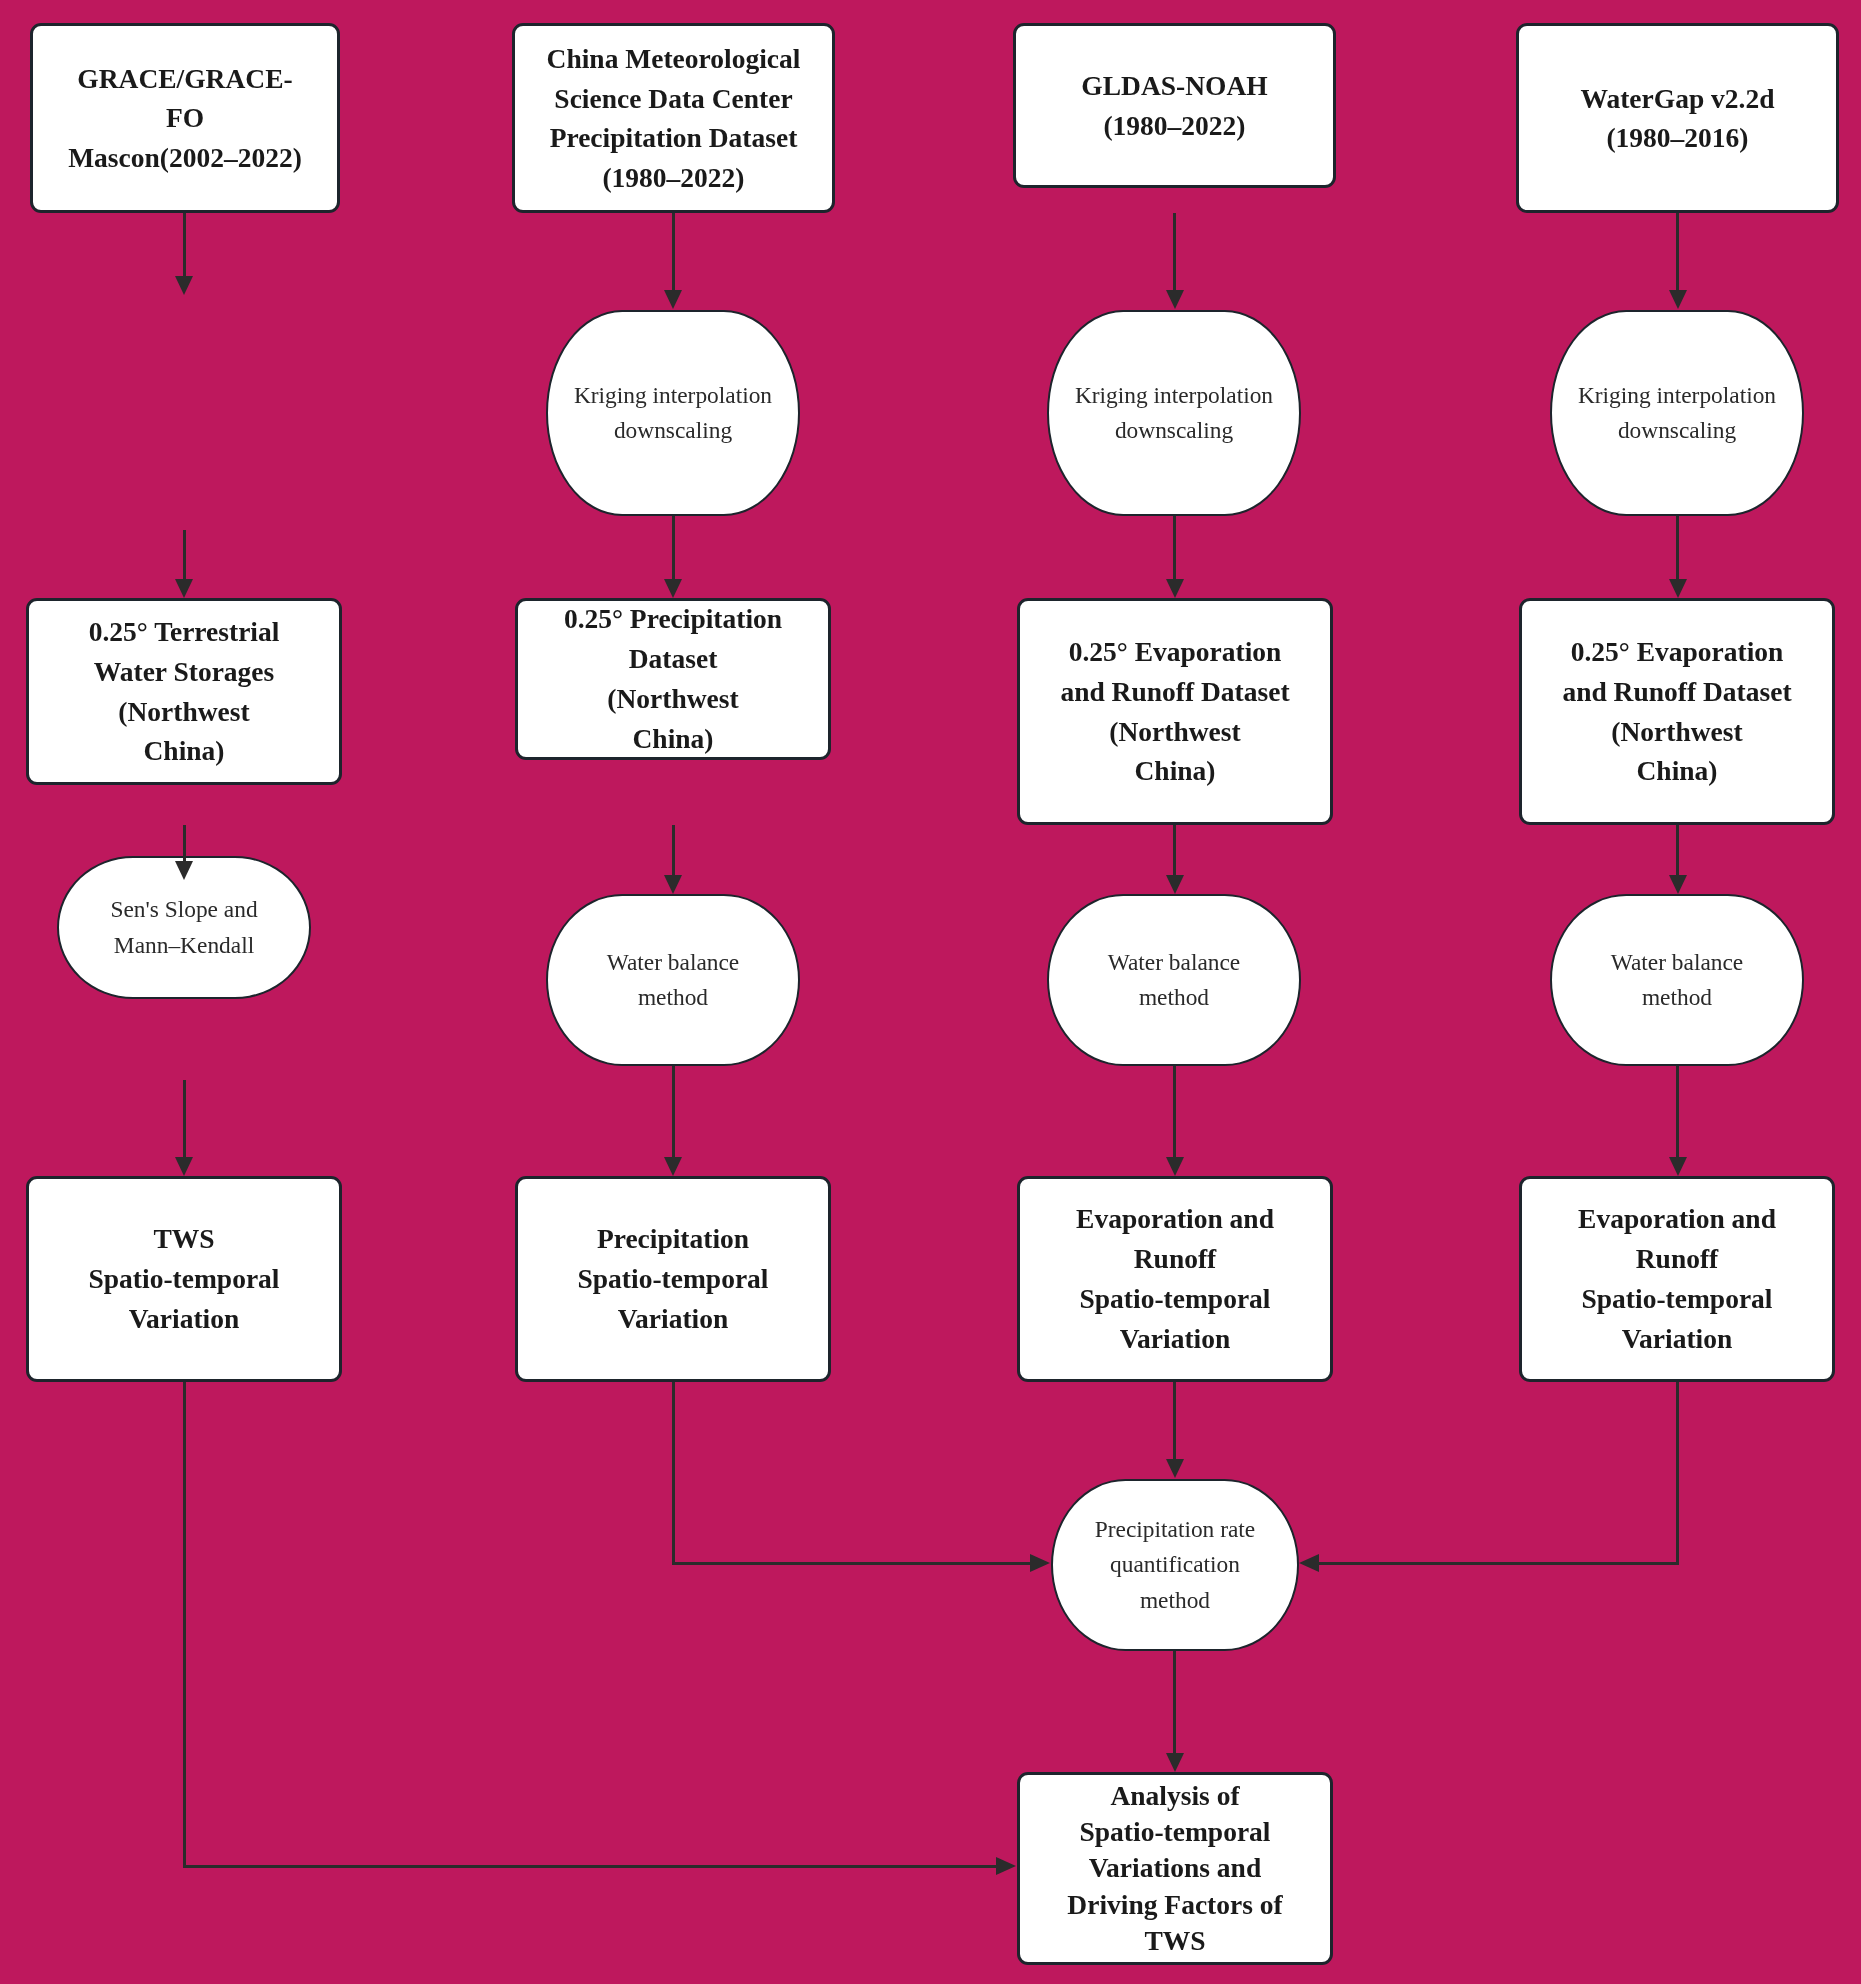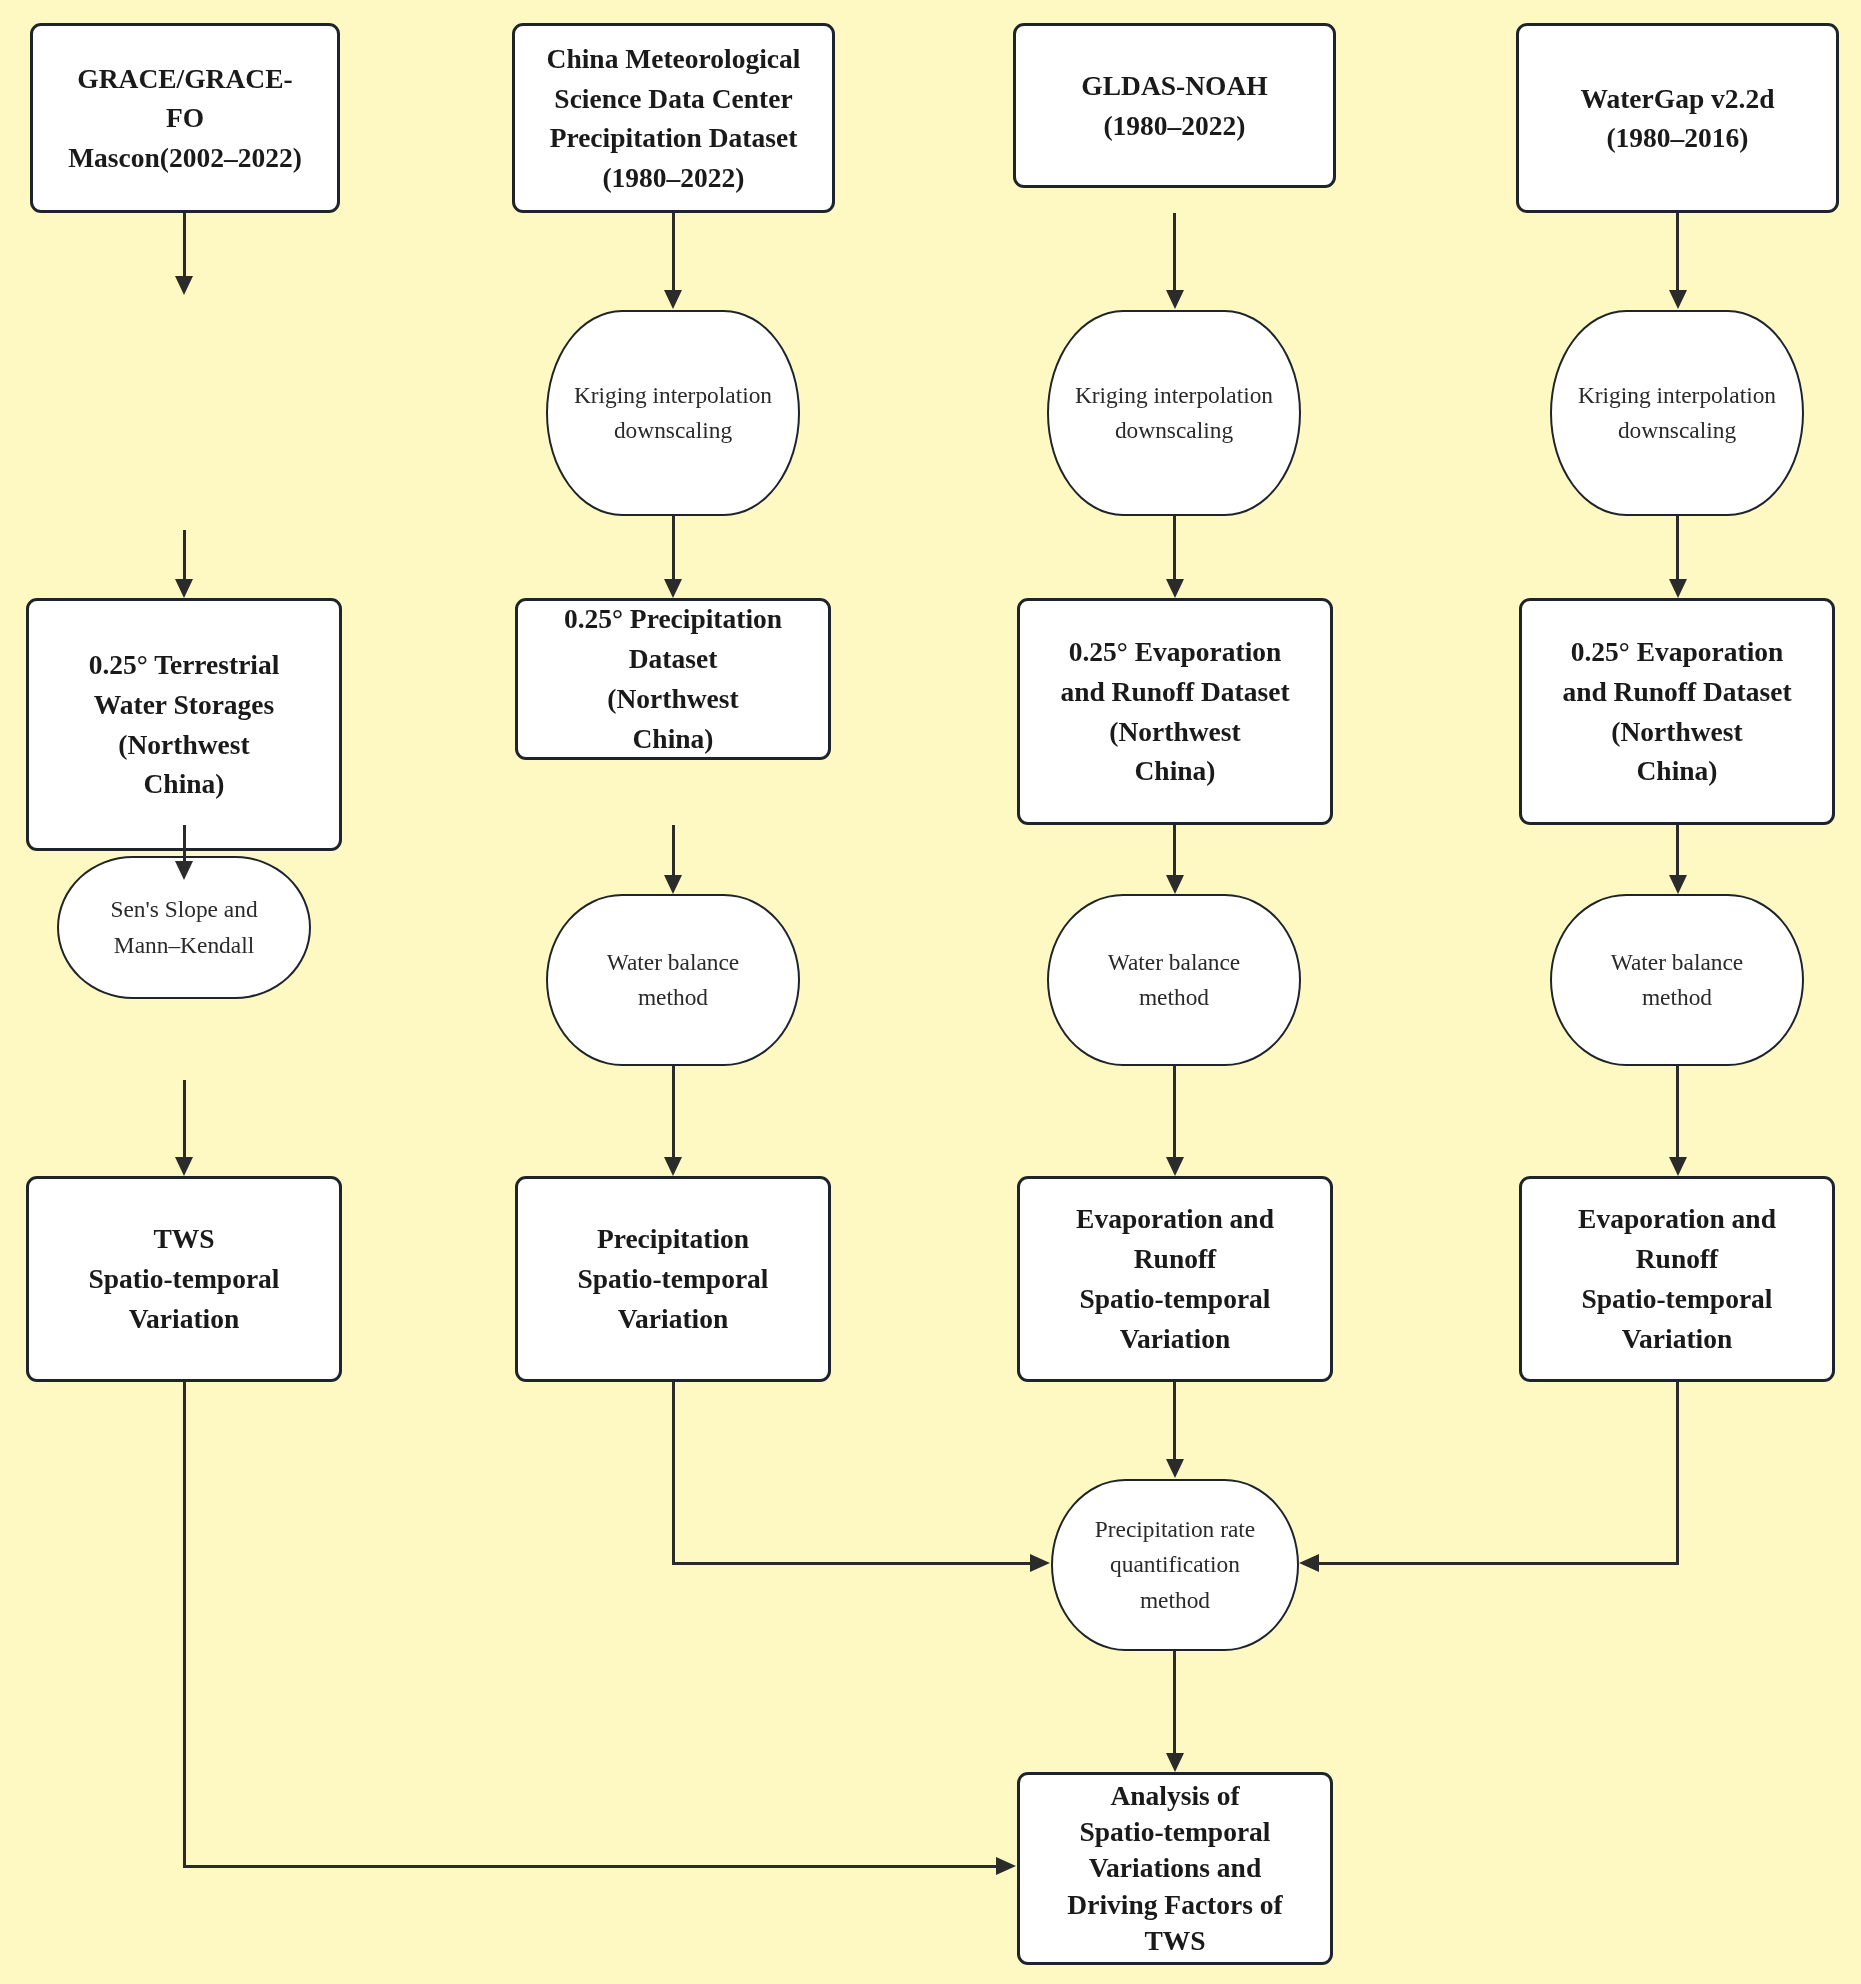--- a/index.html
+++ b/index.html
@@ -1,20 +1,20 @@
 <!DOCTYPE html>
 <html style="font-size:11px"><head>
 <meta charset="utf-8">
 <style>
   html,body{margin:0;padding:0;background:#ffffff;}
   .canvas{
     position:relative;
     width:1861px;
     height:1985px;
-    background:#fef9c3;
+    background:#be185d;
     font-family:"Liberation Serif","DejaVu Serif",serif;
     color:#1a1a1a;
     overflow:hidden;
   }
   .node{
     position:absolute;
     box-sizing:border-box;
     background:#ffffff;
     display:flex;
     align-items:center;
@@ -53,21 +53,21 @@
 </head>
 <body>
 
 <div class="canvas">
 
   <div class="node rect" style="left:30px;top:23.4px;width:310px;height:190px">
     <span class="txt">GRACE/GRACE-
 FO
 Mascon(2002–2022)</span>
   </div>
-  <div class="node rect" style="left:26px;top:598px;width:316px;height:253px">
+  <div class="node rect" style="left:26px;top:598px;width:316px;height:187px">
     <span class="txt">0.25° Terrestrial
 Water Storages
 (Northwest
 China)</span>
   </div>
   <div class="node stadium" style="left:57px;top:856px;width:254px;height:143px">
     <span class="txt">Sen's Slope and
 Mann–Kendall</span>
   </div>
   <div class="node rect" style="left:26px;top:1176px;width:316px;height:206px">

